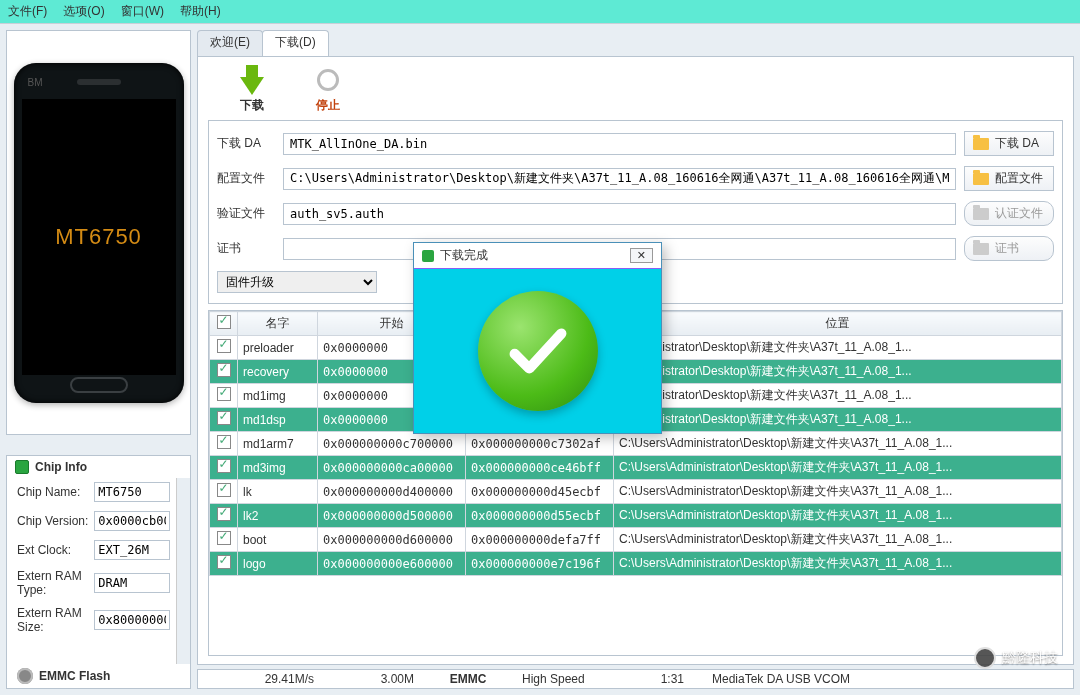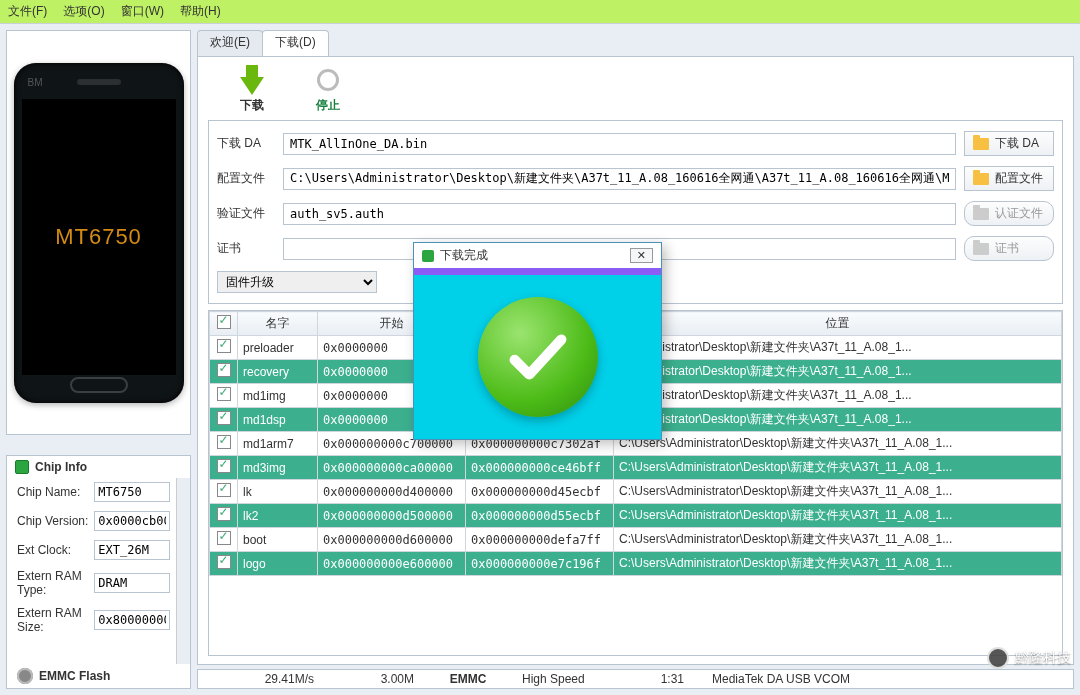--- a/index.html
+++ b/index.html
@@ -1,17 +1,17 @@
 <!DOCTYPE html>
 <html><head>
 <meta charset="utf-8">
 <style>
 * { box-sizing: border-box; margin: 0; padding: 0; font-family: "Microsoft YaHei", Arial, sans-serif; }
 body { background: #e8eef3; width: 1080px; height: 695px; overflow: hidden; font-size: 12px; color: #333; }
-.menubar { height: 24px; display: flex; align-items: center; padding: 0 8px; gap: 16px; background: #bef264; border-bottom: 1px solid #c8d0d8; }
+.menubar { height: 24px; display: flex; align-items: center; padding: 0 8px; gap: 16px; background: #5eead4; border-bottom: 1px solid #c8d0d8; }
 .menubar span { cursor: default; }
 .app { display: flex; height: calc(100% - 24px); padding: 6px; gap: 6px; }
 .left-col { width: 185px; display: flex; flex-direction: column; gap: 20px; }
 .right-col { flex: 1; display: flex; flex-direction: column; min-width: 0; }
 
 .phone-frame { background: #fff; border: 1px solid #b8c4d0; height: 405px; display: flex; align-items: center; justify-content: center; }
 .phone { width: 170px; height: 340px; background: #0f1416; border-radius: 22px; padding: 36px 8px 28px 8px; position: relative; display: flex; flex-direction: column; box-shadow: inset 0 0 6px #000, 0 2px 6px rgba(0,0,0,.3); }
 .phone::before { content: ""; position: absolute; top: 16px; left: 50%; transform: translateX(-50%); width: 44px; height: 6px; background: #2b2f31; border-radius: 3px; }
 .phone::after { content: ""; position: absolute; bottom: 10px; left: 50%; transform: translateX(-50%); width: 54px; height: 12px; border: 2px solid #3a3f42; border-radius: 8px; }
 .phone-screen { flex: 1; background: #000; display: flex; align-items: center; justify-content: center; color: #d48b14; font-size: 22px; font-weight: 400; letter-spacing: 1px; }
@@ -60,28 +60,28 @@
 td.mono{ font-family:monospace; }
 .chk { width:14px; height:14px; display:inline-block; border:1px solid #888; background:#fff; position:relative; }
 .chk::after{ content:"✓"; position:absolute; top:-3px; left:1px; font-size:12px; color:#4a7; }
 
 .status-area{ border:1px solid #b8c4d0; background:#fff; margin-top:4px; }
 .progress{ height:18px; background:linear-gradient(#7de04a,#36c22b); color:#225; text-align:center; font-size:11px; line-height:18px; font-family:monospace; border-bottom:1px solid #b8c4d0; }
 .status-line{ display:flex; font-family:monospace; font-size:12px; }
 .status-line div{ padding:2px 14px; }
 
 .dialog { position:absolute; left:413px; top:242px; width:249px; border:1px solid #4a90b8; background:#00d0e8; box-shadow:4px 4px 12px rgba(0,0,0,.25); }
-.dialog-title{ background:#fff; border-bottom:7px solid #8b5cf6; padding:4px 8px; display:flex; align-items:center; gap:6px; }
+.dialog-title{ background:#fff; border-bottom:1px solid #8b5cf6; padding:4px 8px; display:flex; align-items:center; gap:6px; }
 .dialog-title .ic{ width:12px;height:12px; background:#2aa540; border-radius:2px; }
 .dialog-title .x{ margin-left:auto; border:1px solid #999; padding:0 6px; font-size:11px; cursor:pointer; background:#f4f6f8; }
 .dialog-body{ height:164px; display:flex; align-items:center; justify-content:center; }
 .bigcheck{ width:120px; height:120px; background: radial-gradient(circle at 35% 30%, #9be46f, #4cbb17 60%, #2e8b11); border-radius:50%; display:flex; align-items:center; justify-content:center; box-shadow:0 4px 10px rgba(0,0,0,.25); }
 .bigcheck svg{ width:70px; height:70px; }
 
-.watermark{ position:absolute; right:9px; bottom:26px; display:flex; align-items:center; gap:6px; color:#fff; opacity:.9; font-size:14px; text-shadow:0 1px 2px rgba(0,0,0,.6); }
+.watermark{ position:absolute; right:22px; bottom:26px; display:flex; align-items:center; gap:6px; color:#fff; opacity:.9; font-size:14px; text-shadow:0 1px 2px rgba(0,0,0,.6); }
 .watermark .circ{ width:22px;height:22px;border-radius:50%;background:#444;border:2px solid #ddd; }
 </style>
 </head>
 <body>
 
 <div class="menubar">
   <span>文件(F)</span>
   <span>选项(O)</span>
   <span>窗口(W)</span>
   <span>帮助(H)</span>
@@ -142,21 +142,21 @@
         <div class="tool-btn">
           <div style="height:30px; display:flex; align-items:flex-end;">
               <div class="dl-icon"></div>
             </div>
           <span>下载</span>
         </div>
         <div class="tool-btn">
           <div style="height:30px; display:flex; align-items:center;">
               <div class="stop-icon"></div>
             </div>
-          <span style="color:#15803d">停止</span>
+          <span style="color:#c2410c">停止</span>
         </div>
       </div>
 
       <div class="form-area">
         <div class="form-row">
           <label>下载 DA</label>
           <input type="text" value="MTK_AllInOne_DA.bin" style="">
           <div class="folder-btn">
               <span class="folder-ic"></span>
               <span>下载 DA</span>

